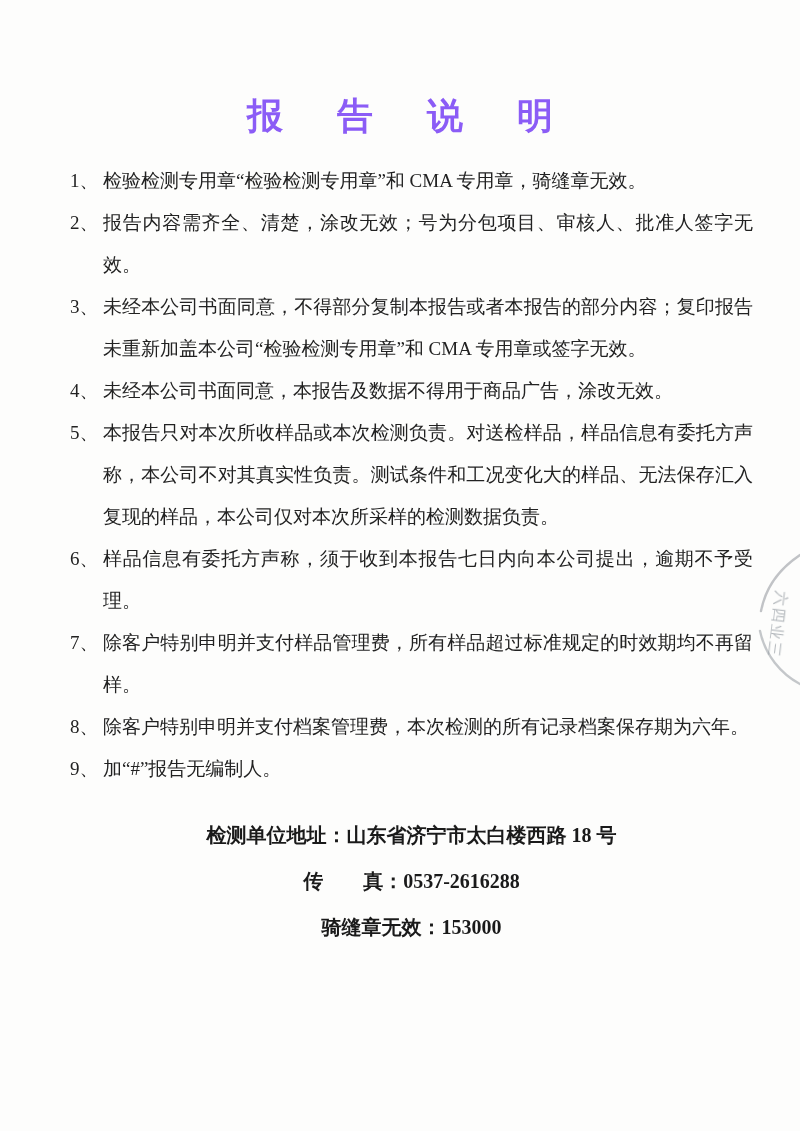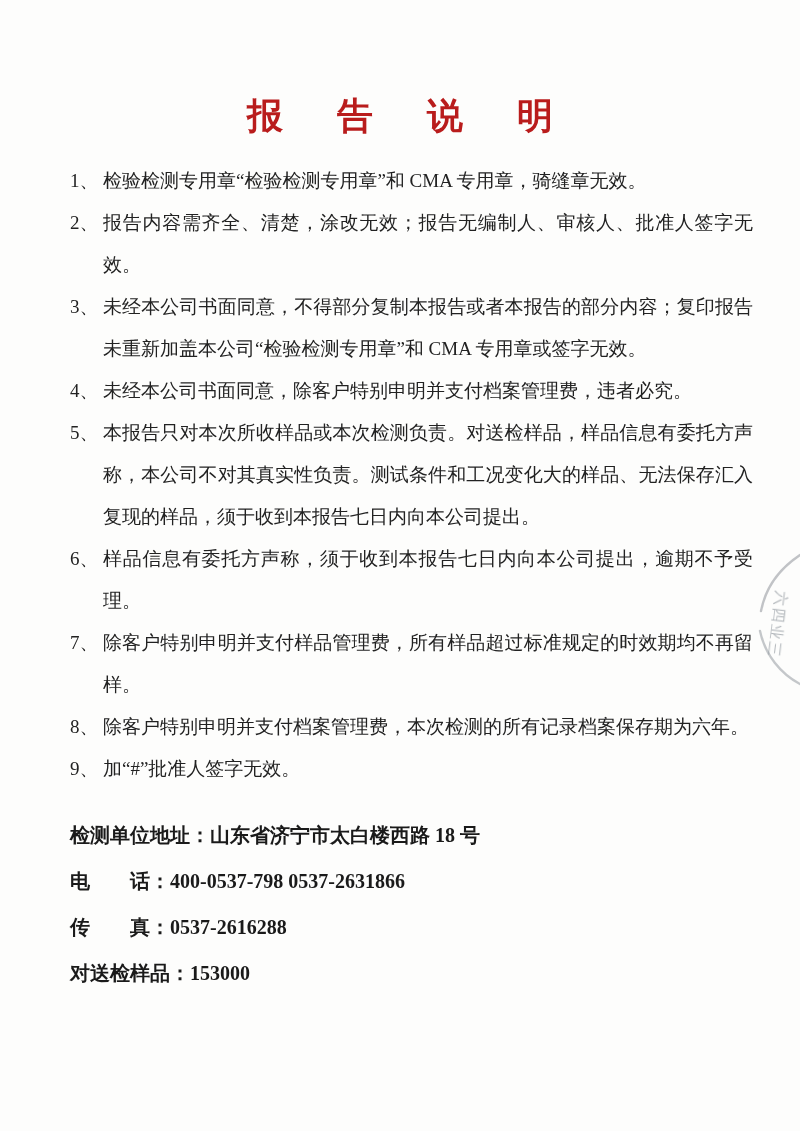--- a/index.html
+++ b/index.html
@@ -12,21 +12,21 @@
     color:#1e1e1e;
     font-family:"Liberation Serif","DejaVu Serif",serif;
   }
   .title{
     margin:0;
     padding-top:94px;
     text-align:center;
     font-family:"Liberation Sans","DejaVu Sans",sans-serif;
     font-size:36px;
     font-weight:700;
-    color:#b91c1c;
+    color:#8b5cf6;
     line-height:44px;
   }
   .title-inner{
     letter-spacing:1.5em;
     margin-right:-1.5em; 
   }
   .notes{
     list-style:none;
     margin:22px 47px 0 70px;
     padding:0;
@@ -44,20 +44,21 @@
   .note .text{
     flex:1;
     text-align:justify;
     text-justify:inter-character;
   }
   .contact{
     margin:32px 47px 0 70px;
     font-weight:700;
     font-size:20px;
     color:#1a1a1a;
+    text-align:center;
   }
   .contact-line{
     line-height:26px;
     margin-bottom:20px;
     white-space:pre-wrap;
   }
   .contact-line .flabel{white-space:pre;}
   
   .edge-stamp{
     position:absolute;
@@ -91,57 +92,56 @@
 
   <h1 class="title"><span class="title-inner">报告说明</span></h1>
 
   <ol class="notes">
     <li class="note">
       <span class="num">1、</span>
       <span class="text">检验检测专用章“检验检测专用章”和 CMA 专用章，骑缝章无效。</span>
     </li>
     <li class="note">
       <span class="num">2、</span>
-      <span class="text">报告内容需齐全、清楚，涂改无效；报告无编制人、审核人、批准人签字无效。</span>
+      <span class="text">报告内容需齐全、清楚，涂改无效；号为分包项目、审核人、批准人签字无效。</span>
     </li>
     <li class="note">
       <span class="num">3、</span>
       <span class="text">未经本公司书面同意，不得部分复制本报告或者本报告的部分内容；复印报告未重新加盖本公司“检验检测专用章”和 CMA 专用章或签字无效。</span>
     </li>
     <li class="note">
       <span class="num">4、</span>
-      <span class="text">未经本公司书面同意，除客户特别申明并支付档案管理费，违者必究。</span>
+      <span class="text">未经本公司书面同意，本报告及数据不得用于商品广告，涂改无效。</span>
     </li>
     <li class="note">
       <span class="num">5、</span>
-      <span class="text">本报告只对本次所收样品或本次检测负责。对送检样品，样品信息有委托方声称，本公司不对其真实性负责。测试条件和工况变化大的样品、无法保存汇入复现的样品，须于收到本报告七日内向本公司提出。</span>
+      <span class="text">本报告只对本次所收样品或本次检测负责。对送检样品，样品信息有委托方声称，本公司不对其真实性负责。测试条件和工况变化大的样品、无法保存汇入复现的样品，本公司仅对本次所采样的检测数据负责。</span>
     </li>
     <li class="note">
       <span class="num">6、</span>
       <span class="text">样品信息有委托方声称，须于收到本报告七日内向本公司提出，逾期不予受理。</span>
     </li>
     <li class="note">
       <span class="num">7、</span>
       <span class="text">除客户特别申明并支付样品管理费，所有样品超过标准规定的时效期均不再留样。</span>
     </li>
     <li class="note">
       <span class="num">8、</span>
       <span class="text">除客户特别申明并支付档案管理费，本次检测的所有记录档案保存期为六年。</span>
     </li>
     <li class="note">
       <span class="num">9、</span>
-      <span class="text">加“#”批准人签字无效。</span>
+      <span class="text">加“#”报告无编制人。</span>
     </li>
   </ol>
 
   <div class="contact">
     <div class="contact-line"><span class="flabel">检测单位地址：</span><span class="fvalue">山东省济宁市太白楼西路 18 号</span></div>
-    <div class="contact-line"><span class="flabel">电　　话：</span><span class="fvalue">400-0537-798 0537-2631866</span></div>
     <div class="contact-line"><span class="flabel">传　　真：</span><span class="fvalue">0537-2616288</span></div>
-    <div class="contact-line"><span class="flabel">对送检样品：</span><span class="fvalue">153000</span></div>
+    <div class="contact-line"><span class="flabel">骑缝章无效：</span><span class="fvalue">153000</span></div>
   </div>
 
   <div class="edge-stamp">
     <svg width="46" height="152" viewBox="0 0 46 152">
       <path d="M 46 12 C 28 24 12 42 7 68" fill="none" stroke="#a6aaaf" stroke-width="2.4" stroke-linecap="round" opacity="0.7"></path>
       <path d="M 46 141 C 27 131 11 112 6 88" fill="none" stroke="#a6aaaf" stroke-width="2.4" stroke-linecap="round" opacity="0.65"></path>
     </svg>
     <span class="stamp-glyphs">六四业三</span>
   </div>
 

